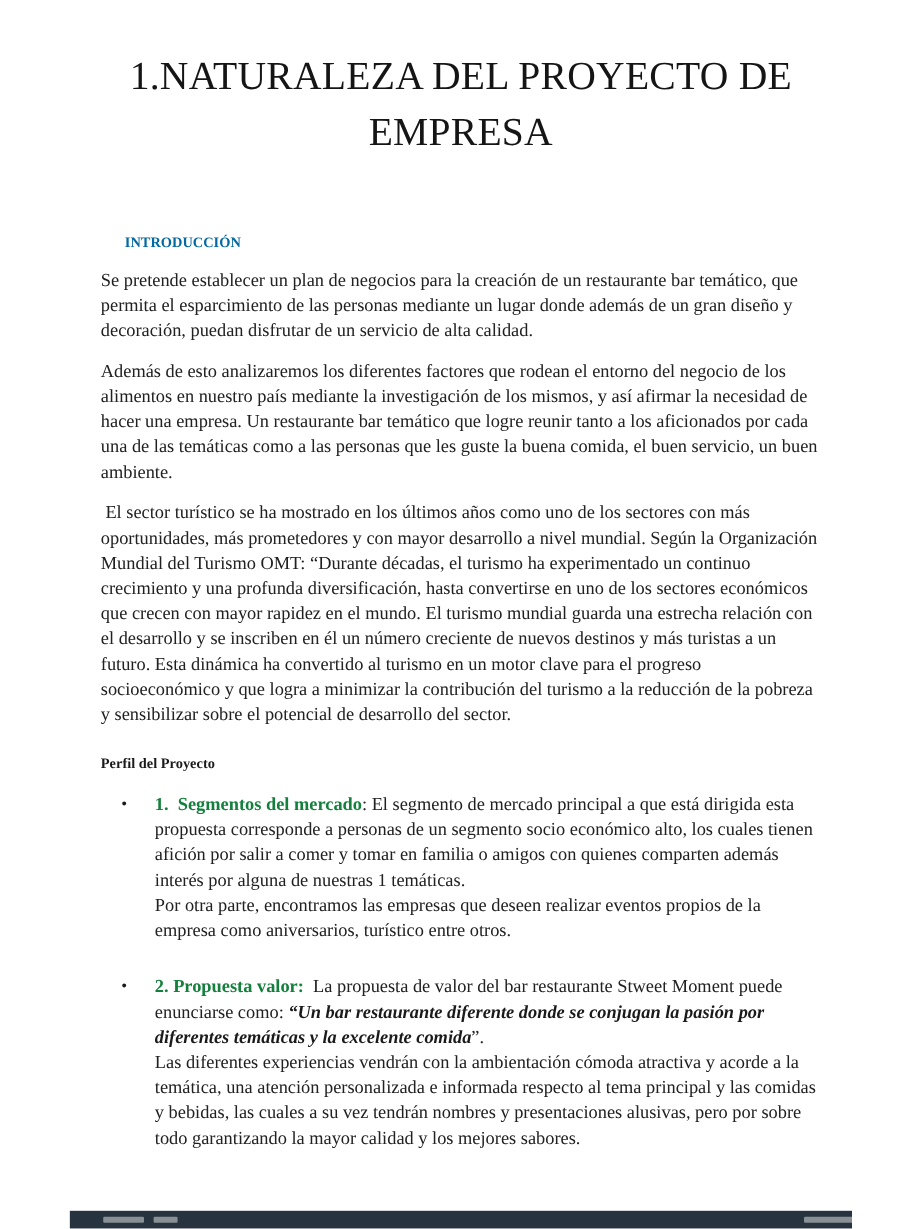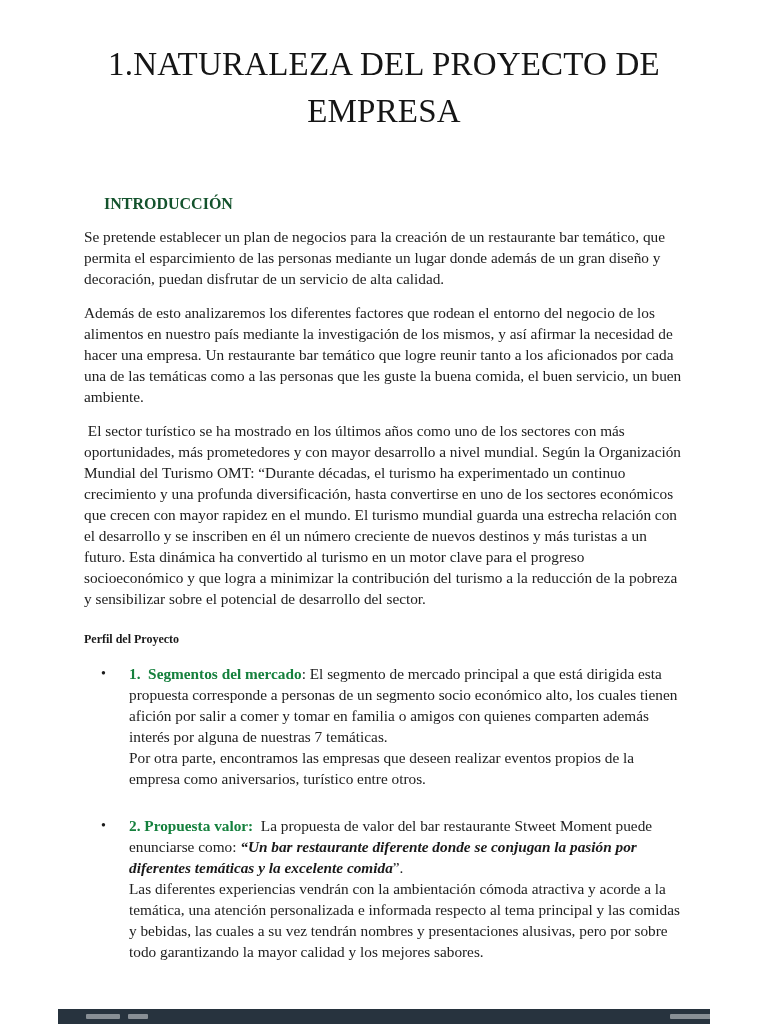--- a/index.html
+++ b/index.html
@@ -23,23 +23,23 @@
     color: #151515;
     letter-spacing: 0.2px;
   }
   .content {
     padding: 0 26px;
     font-size: 15.3px;
     line-height: 21px;
   }
   .intro-heading {
     margin: 60px 0 0 46px;
-    font-size: 16px;
+    font-size: 12px;
     font-weight: 700;
-    color: #14532d;
+    color: #0369a1;
   }
   .para { margin: 13px 0 0 0; }
   .para-p3 { margin-top: 13px; }
   .perfil-heading {
     margin: 20px 0 0 0;
     font-size: 12px;
     font-weight: 700;
     color: #1a1a1a;
   }
   .bullet {
@@ -92,21 +92,21 @@
 
     <p class="para">Además de esto analizaremos los diferentes factores que rodean el entorno del negocio de los alimentos en nuestro país mediante la investigación de los mismos, y así afirmar la necesidad de hacer una empresa. Un restaurante bar temático que logre reunir tanto a los aficionados por cada una de las temáticas como a las personas que les guste la buena comida, el buen servicio, un buen ambiente.</p>
 
     <p class="para para-p3">&nbsp;El sector turístico se ha mostrado en los últimos años como uno de los sectores con más oportunidades, más prometedores y con mayor desarrollo a nivel mundial. Según la Organización Mundial del Turismo OMT: “Durante décadas, el turismo ha experimentado un continuo crecimiento y una profunda diversificación, hasta convertirse en uno de los sectores económicos que crecen con mayor rapidez en el mundo. El turismo mundial guarda una estrecha relación con el desarrollo y se inscriben en él un número creciente de nuevos destinos y más turistas a un futuro. Esta dinámica ha convertido al turismo en un motor clave para el progreso socioeconómico y que logra a minimizar la contribución del turismo a la reducción de la pobreza y sensibilizar sobre el potencial de desarrollo del sector.</p>
 
     <div class="perfil-heading">Perfil del Proyecto</div>
 
     <div class="bullet bullet-1">
       <span class="bullet-dot">•</span>
       <div class="bullet-text">
-        <div><span class="b">1.&nbsp; Segmentos del mercado</span><span>: El segmento de mercado principal a que está dirigida esta propuesta corresponde a personas de un segmento socio económico alto, los cuales tienen afición por salir a comer y tomar en familia o amigos con quienes comparten además interés por alguna de nuestras 7 temáticas.</span></div>
+        <div><span class="b">1.&nbsp; Segmentos del mercado</span><span>: El segmento de mercado principal a que está dirigida esta propuesta corresponde a personas de un segmento socio económico alto, los cuales tienen afición por salir a comer y tomar en familia o amigos con quienes comparten además interés por alguna de nuestras 1 temáticas.</span></div>
         <div>Por otra parte, encontramos las empresas que deseen realizar eventos propios de la empresa como aniversarios, turístico entre otros.</div>
       </div>
     </div>
 
     <div class="bullet bullet-2">
       <span class="bullet-dot">•</span>
       <div class="bullet-text">
         <div><span class="b">2. Propuesta valor:</span><span>&nbsp;&nbsp;La propuesta de valor del bar restaurante Stweet Moment puede enunciarse como: </span><span class="bi">“Un bar restaurante diferente donde se conjugan la pasión por diferentes temáticas y la excelente comida</span><span>”.</span></div>
         <div>Las diferentes experiencias vendrán con la ambientación cómoda atractiva y acorde a la temática, una atención personalizada e informada respecto al tema principal y las comidas y bebidas, las cuales a su vez tendrán nombres y presentaciones alusivas, pero por sobre todo garantizando la mayor calidad y los mejores sabores.</div>
       </div>

